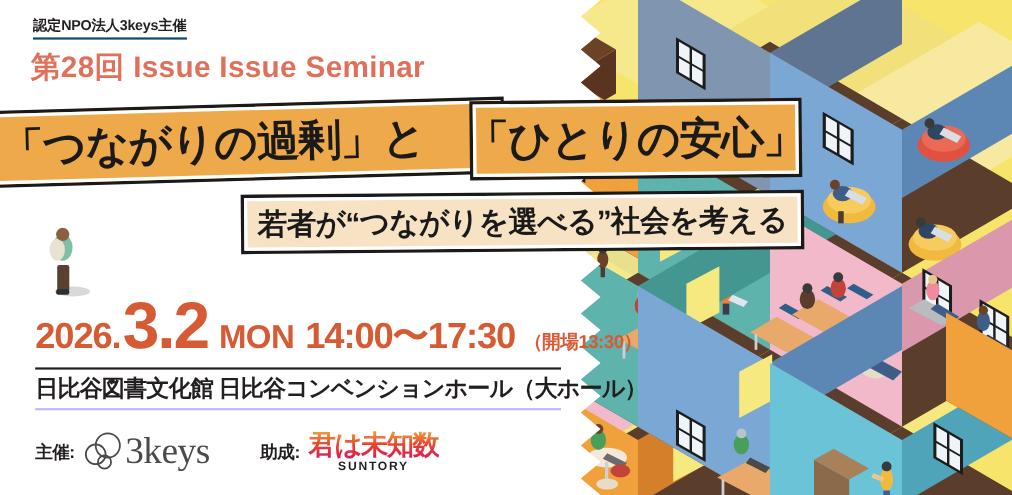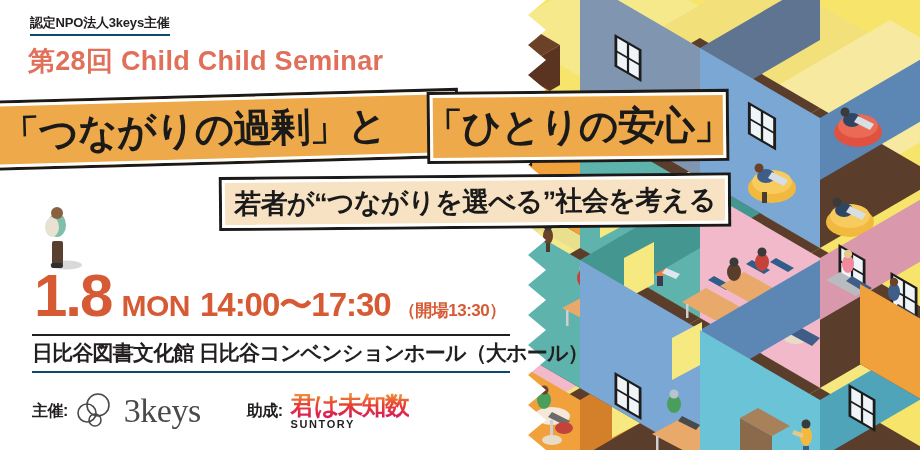--- a/index.html
+++ b/index.html
@@ -67,39 +67,39 @@
   }
   #dateline .yr{font-size:33px;letter-spacing:-1px;}
   #dateline .md{font-size:60px;line-height:0.8;letter-spacing:-2px;margin:0 2px;}
   #dateline .dow{font-size:30px;margin-left:8px;letter-spacing:-0.5px;}
   #dateline .tm{font-size:33px;margin-left:10px;letter-spacing:-1px;}
   #dateline .open{font-size:17px;margin-left:8px;letter-spacing:-0.5px;}
 
   
   #venue{
     position:absolute;left:32px;top:334px;width:478px;z-index:11;
-    border-top:2px solid #231f20;border-bottom:2px solid #0c4a6e;
+    border-top:2px solid #231f20;border-bottom:2px solid #c4b5fd;
     padding:3px 0 4px 0;
     font-size:21px;font-weight:bold;color:#231f20;
     letter-spacing:-0.8px;white-space:nowrap;text-align:center;
   }
 
   
   #footer{
     position:absolute;left:32px;top:383px;width:480px;height:56px;z-index:11;
     display:flex;align-items:center;
   }
   .flabel{font-size:16px;font-weight:bold;color:#231f20;letter-spacing:-0.5px;}
   #keys-logo{display:flex;align-items:center;margin-left:8px;}
   #keys-logo .kname{
     font-family:"Liberation Serif","DejaVu Serif",serif;
-    font-size:34px;color:#4a4a4a;margin-left:12px;letter-spacing:-0.5px;
+    font-size:34px;color:#4a4a4a;margin-left:2px;letter-spacing:-0.5px;
   }
   #suntory-block{margin-left:46px;display:flex;align-items:center;}
-  #suntory-logo{margin-left:8px;text-align:left;}
+  #suntory-logo{margin-left:8px;text-align:center;}
   #suntory-logo .kimi{
     font-size:25px;font-weight:bold;letter-spacing:-1.5px;
     background:linear-gradient(180deg,#f2a03c 0%,#e8432f 45%,#d6145f 100%);
     -webkit-background-clip:text;background-clip:text;
     color:transparent;-webkit-text-fill-color:transparent;
     text-shadow:0 0 0 rgba(0,0,0,0);
     display:block;line-height:1.05;
   }
   #suntory-logo .sname{
     font-size:11px;font-weight:bold;color:#231f20;letter-spacing:1.6px;
@@ -388,37 +388,38 @@
     </svg>
   </div>
 
   <svg id="zigzag" viewBox="0 0 48 450" preserveAspectRatio="none">
     <polygon fill="#ffffff" points="0,0 48,0 30,15 48,30 30,45 48,60 30,75 48,90 30,105 48,120 30,135 48,150
               30,165 48,180 30,195 48,210 30,225 48,240 30,255 48,270 30,285 48,300
               30,315 48,330 30,345 48,360 30,375 48,390 30,405 48,420 30,435 48,450 0,450"></polygon>
   </svg>
 
   <div class="host-line">認定NPO法人3keys主催</div>
-  <div class="seminar-line">第28回 Child Child Seminar</div>
+  <div class="seminar-line">第28回 Issue Issue Seminar</div>
 
   <div class="titlebar" id="title-a">「つながりの過剰」と</div>
   <div class="titlebar" id="title-b">「ひとりの安心」</div>
   <div class="titlebar" id="title-c">若者が“つながりを選べる”社会を考える</div>
 
   <svg id="person" viewBox="0 0 60 72">
     <ellipse cx="36" cy="60" rx="16" ry="4.5" fill="#d9d9d9"></ellipse>
     <rect x="22" y="36" width="11" height="24" fill="#5a4030" rx="2"></rect>
     <ellipse cx="27" cy="20" rx="9" ry="12" fill="#7fbfa8"></ellipse>
     <ellipse cx="22" cy="22" rx="7" ry="10" fill="#e8e2d2"></ellipse>
     <circle cx="27" cy="8" r="6" fill="#8a6040"></circle>
     <rect x="21" y="58" width="12" height="5" fill="#2f2f2f" rx="2"></rect>
   </svg>
 
   <div id="dateline">
-    <span class="md">1.8</span>
+    <span class="yr">2026.</span>
+    <span class="md">3.2</span>
     <span class="dow">MON</span>
     <span class="tm">14:00〜17:30</span>
     <span class="open">（開場13:30）</span>
   </div>
 
   <div id="venue">日比谷図書文化館 日比谷コンベンションホール（大ホール）</div>
 
   <div id="footer">
     <span class="flabel">主催:</span>
     <span id="keys-logo">

